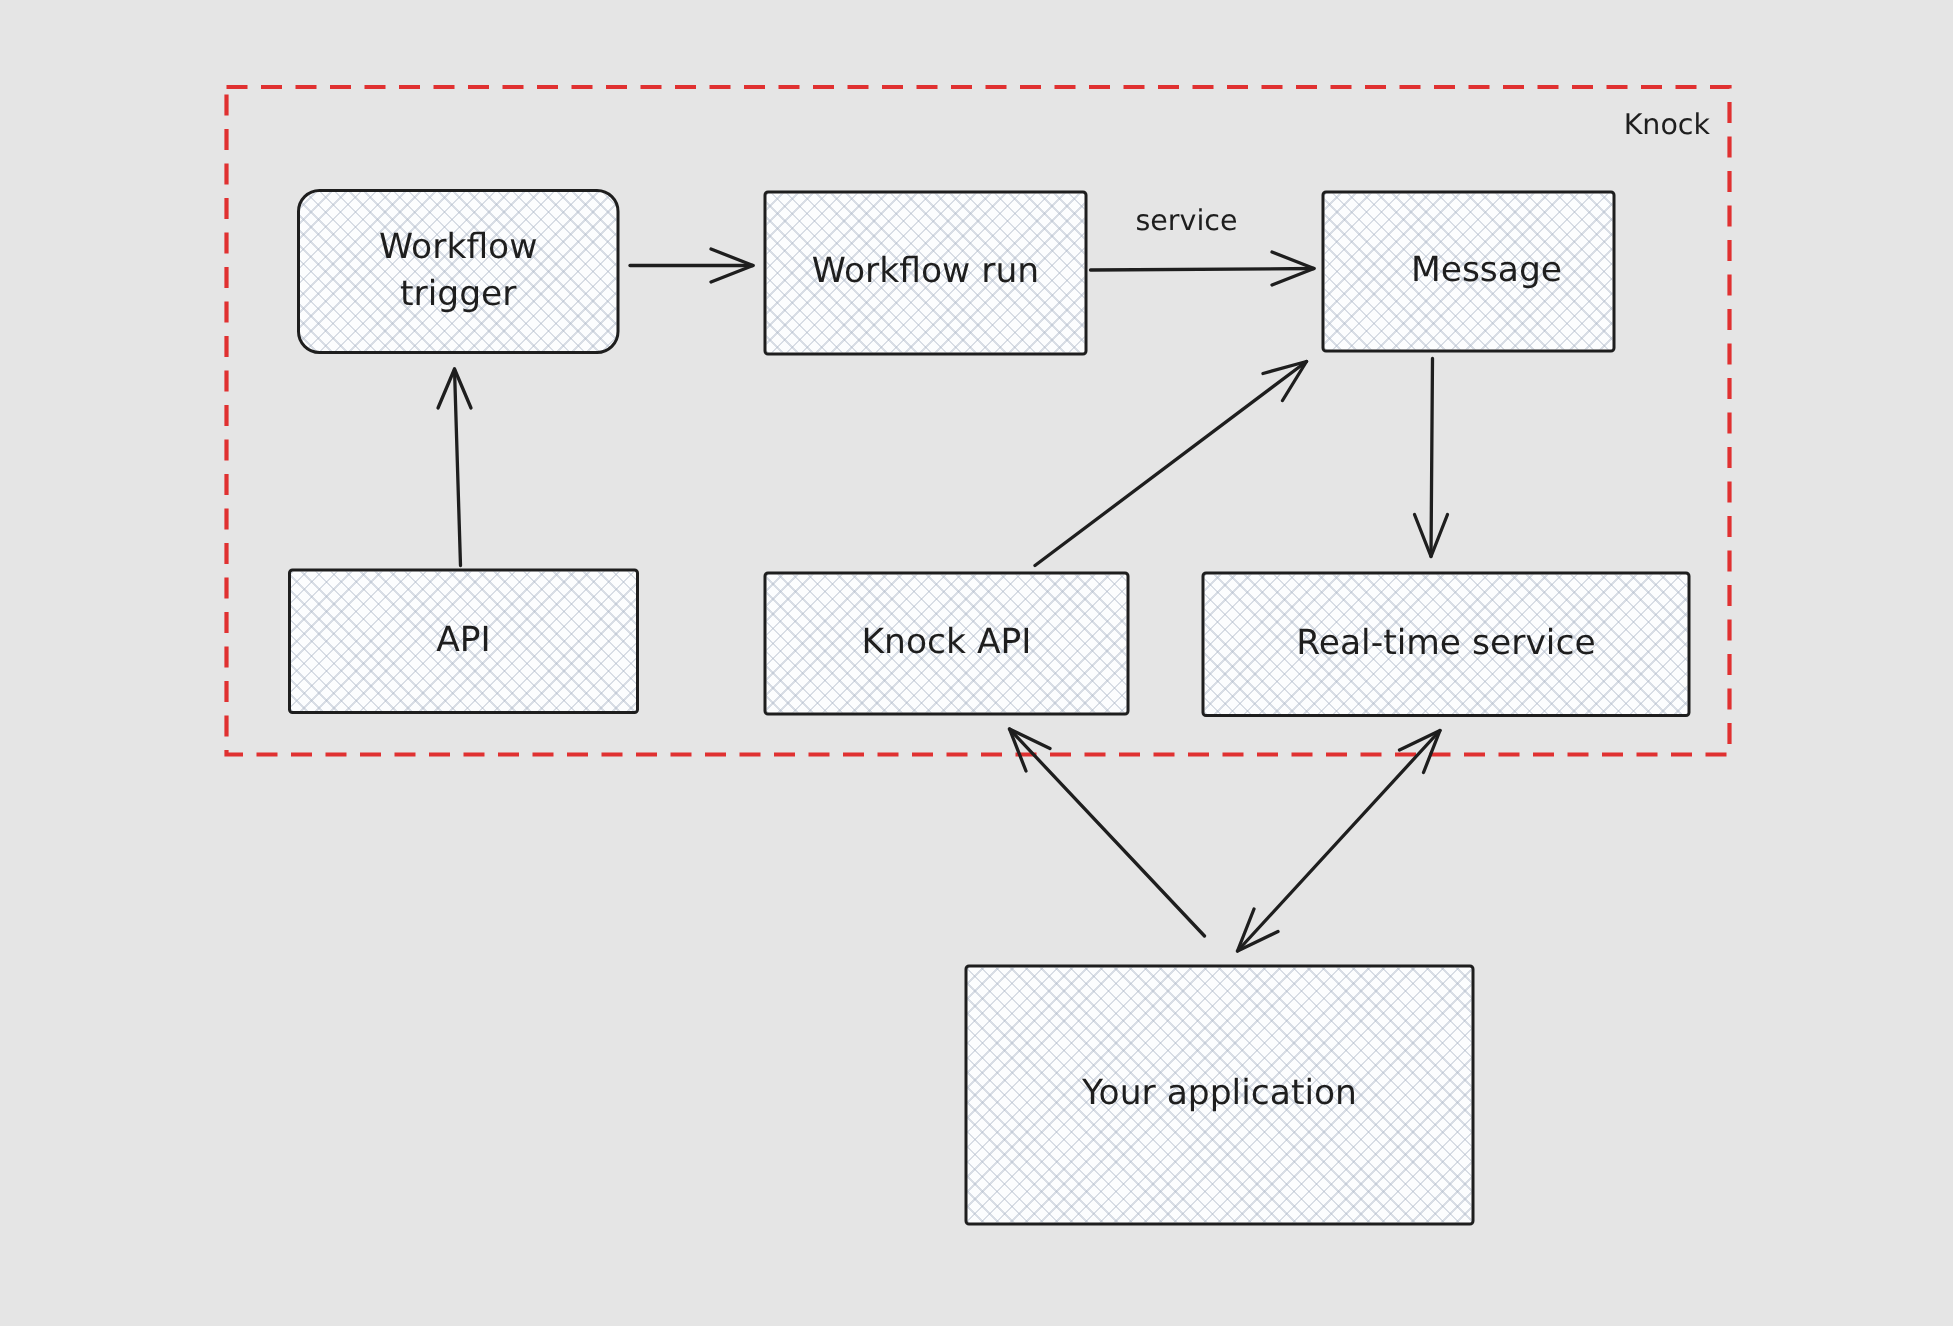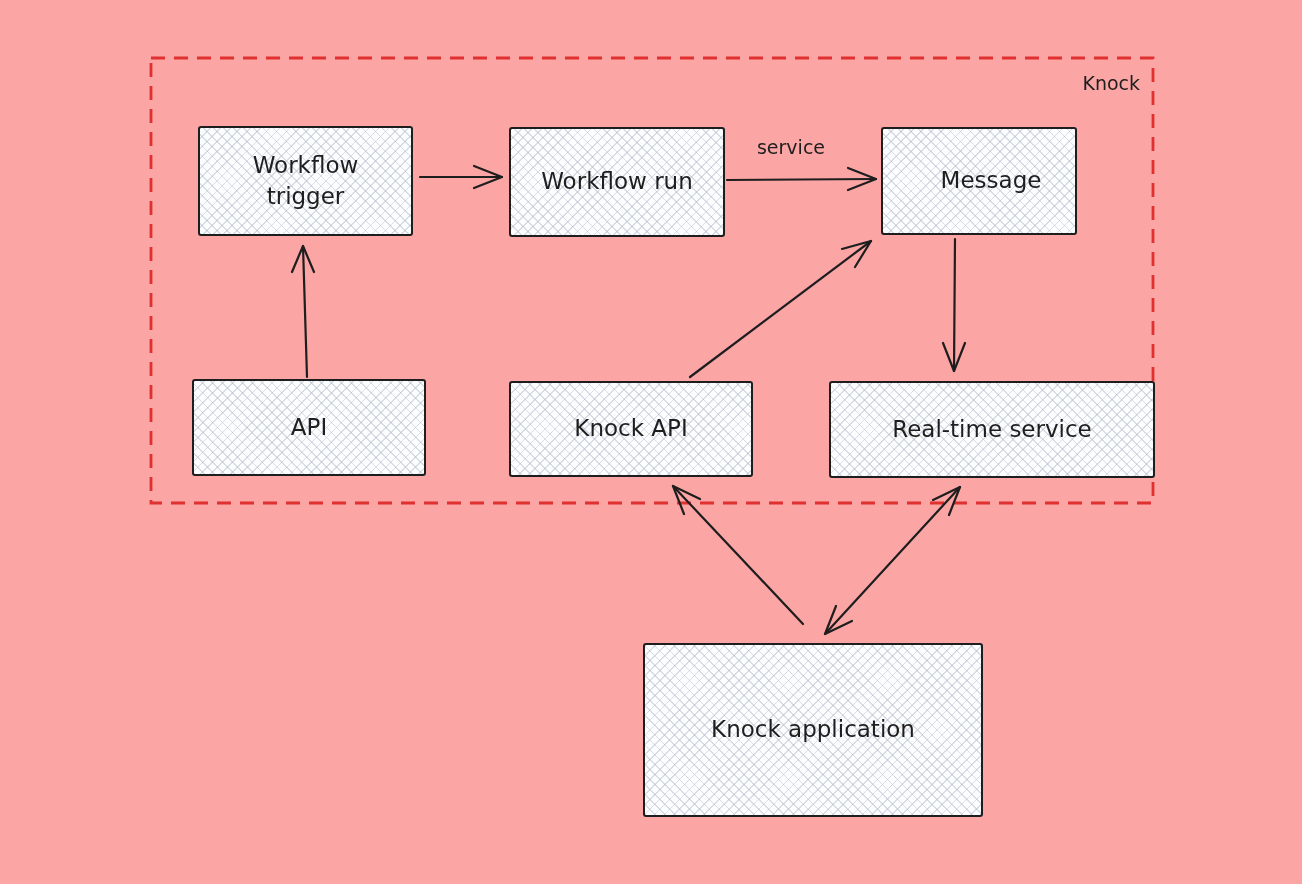--- a/index.html
+++ b/index.html
@@ -5,21 +5,21 @@
   html, body {
     margin: 0;
     padding: 0;
     background: #ffffff;
     font-family: "DejaVu Sans", "Liberation Sans", sans-serif;
   }
   .canvas {
     position: relative;
     width: 1302px;
     height: 884px;
-    background: #fca5a5;
+    background: #e5e5e5;
     overflow: hidden;
   }
   .arrow-layer {
     position: absolute;
     left: 0; top: 0;
     width: 1302px;
     height: 884px;
   }
   .node {
     position: absolute;
@@ -99,41 +99,41 @@
       <path d="M960 487 L825 634"></path>
       <path d="M949 515 L960 487 L933 500"></path>
       <path d="M836 606 L825 634 L852 621"></path>
     </g>
   </svg>
 
   <div class="float-label" id="knock-label">Knock</div>
 
   <div class="float-label" id="produces-label">service</div>
 
-  <div class="node" id="node-workflow-trigger" style="left:198px; top:126px; width:215px; height:110px;">
+  <div class="node" id="node-workflow-trigger" style="left:198px; top:126px; width:215px; height:110px;border-radius:15px;">
     <span class="label">Workflow trigger</span>
   </div>
 
   <div class="node" id="node-workflow-run" style="left:509px; top:127px; width:216px; height:110px;">
     <span class="label">Workflow run</span>
   </div>
 
   <div class="node" id="node-message" style="left:881px; top:127px; width:196px; height:108px;padding-left:24px;">
     <span class="label">Message</span>
   </div>
 
   <div class="node" id="node-api" style="left:192px; top:379px; width:234px; height:97px;">
     <span class="label">API</span>
   </div>
 
   <div class="node" id="node-client-api" style="left:509px; top:381px; width:244px; height:96px;">
     <span class="label">Knock API</span>
   </div>
 
-  <div class="node" id="node-realtime-service" style="left:801px; top:381px; width:326px; height:97px;margin-left:28px;">
+  <div class="node" id="node-realtime-service" style="left:801px; top:381px; width:326px; height:97px;">
     <span class="label">Real-time service</span>
   </div>
 
   <div class="node" id="node-your-application" style="left:643px; top:643px; width:340px; height:174px;">
-    <span class="label">Knock application</span>
+    <span class="label">Your application</span>
   </div>
 
 </div>
 
 </body></html>

